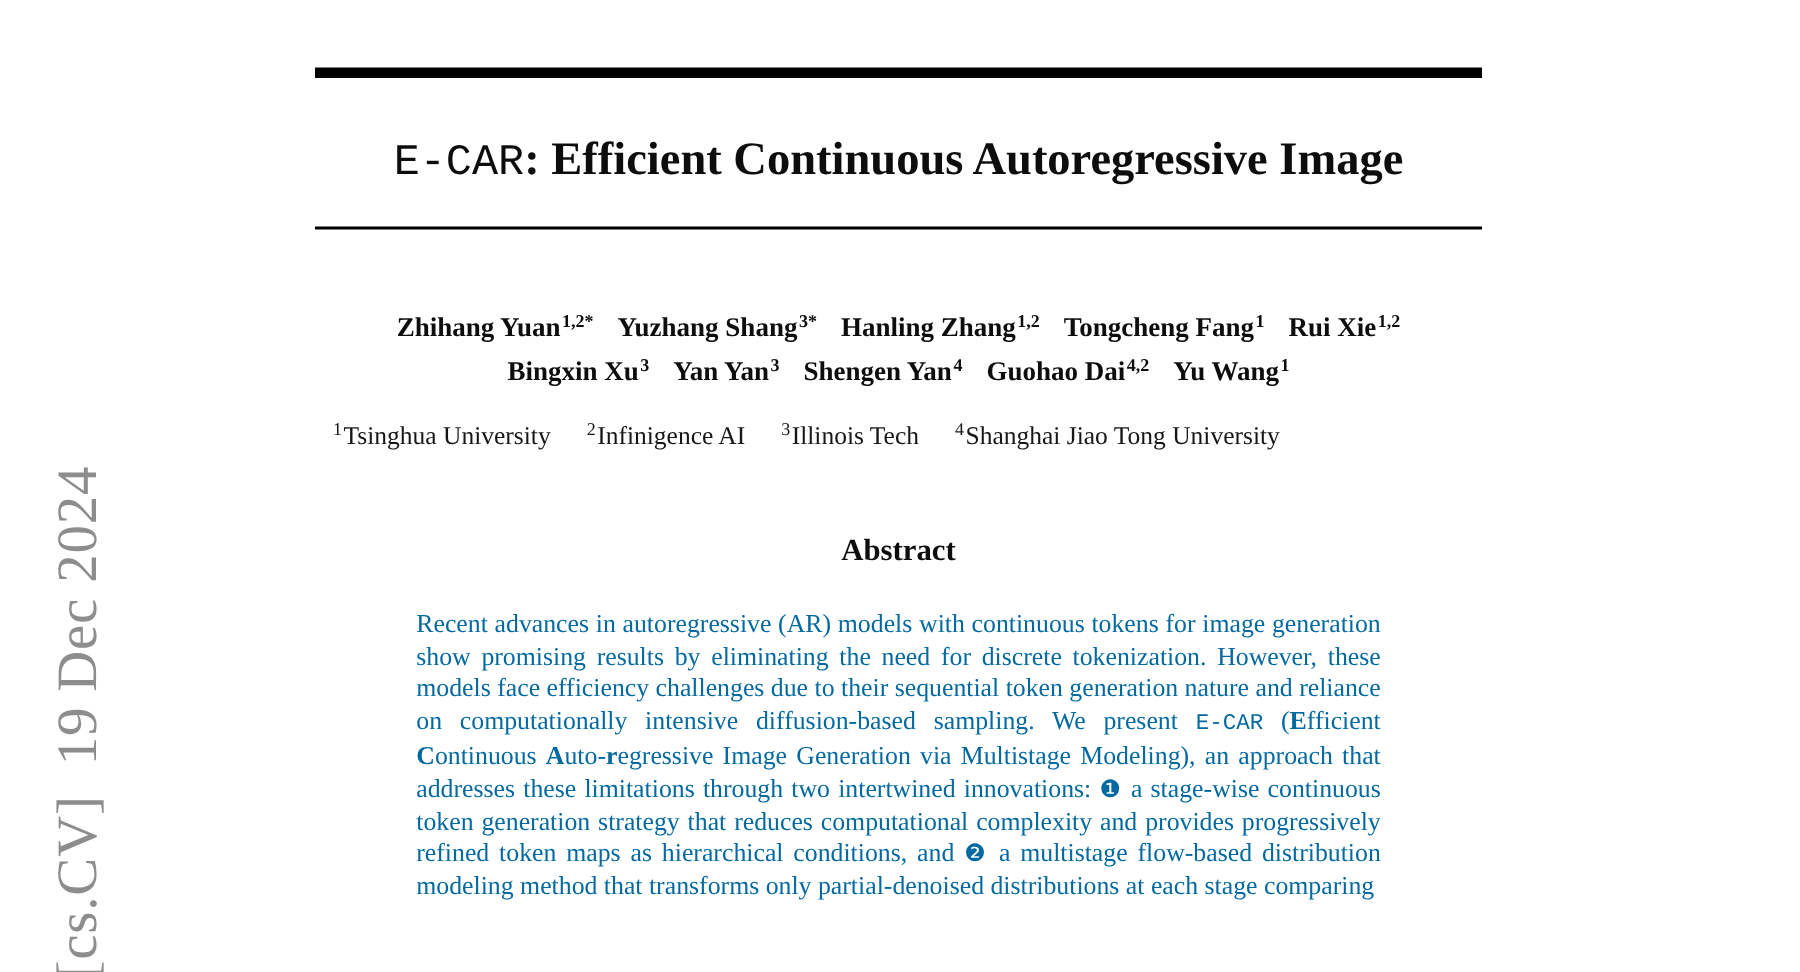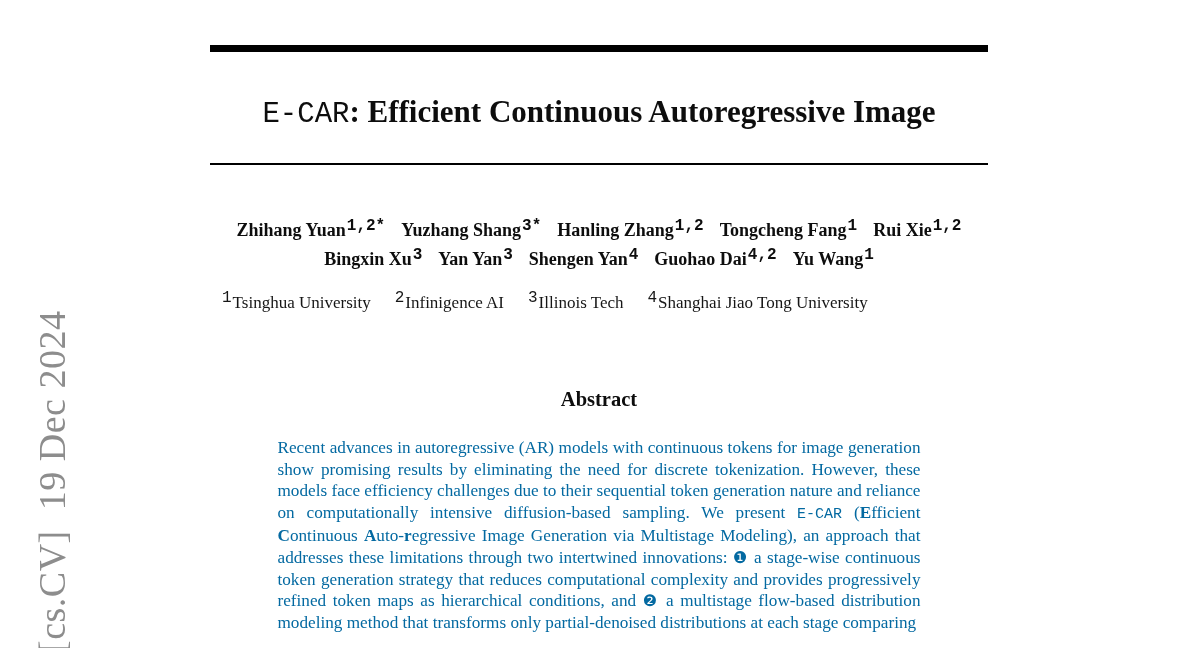--- a/index.html
+++ b/index.html
@@ -32,54 +32,53 @@
     left: 210px;
     top: 0;
     width: 778px;
   }
   .rule-thick { margin-top: 45px; height: 7px; background: #000; }
   .rule-thin  { margin-top: 18px; height: 2px; background: #000; }
   .title {
     margin: 30px 0 0 0;
     text-align: center;
     font-size: 31px;
-    line-height: 60px;
+    line-height: 48px;
     font-weight: bold;
     color: #0d0d0d;
   }
   .title .mono {
     font-family: "Liberation Mono", monospace;
     font-weight: normal;
     font-size: 29px;
   }
   .authors {
     margin-top: 52px;
     text-align: center;
     font-weight: bold;
     font-size: 18px;
     line-height: 27px;
     color: #0d0d0d;
   }
   .author { margin: 0 8px; white-space: nowrap; }
   .sup {
-    font-size: 16px;
+    font-size: 12px;
     position: relative;
     top: -6px;
     margin-left: 1px;
-    font-family: Liberation Mono, monospace;
   }
   .affiliations {
     margin-top: 18px;
     font-size: 17px;
     color: #161616;
   }
   .affiliation { margin: 0 12px; white-space: nowrap; }
   .affiliation .sup { font-weight: normal; margin-left: 0; margin-right: 1px; }
   .abstract-heading {
-    margin: 75px 0 0 0;
+    margin: 55px 0 0 0;
     text-align: center;
     font-size: 20.5px;
     font-weight: bold;
     color: #0d0d0d;
   }
   .abstract-body {
     width: 643px;
     margin: 26px auto 12px auto;
     font-size: 17.2px;
     line-height: 21.6px;

